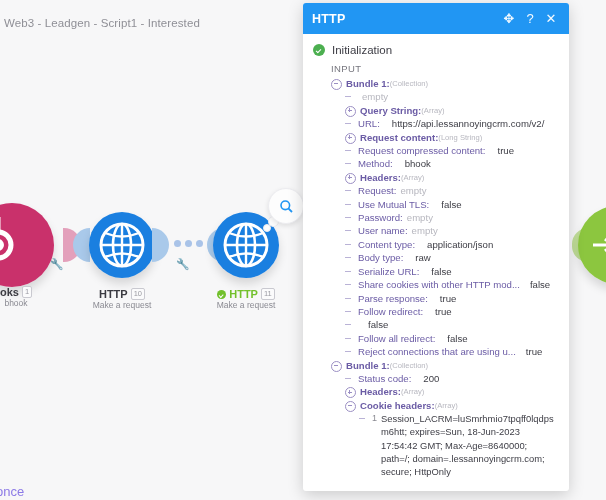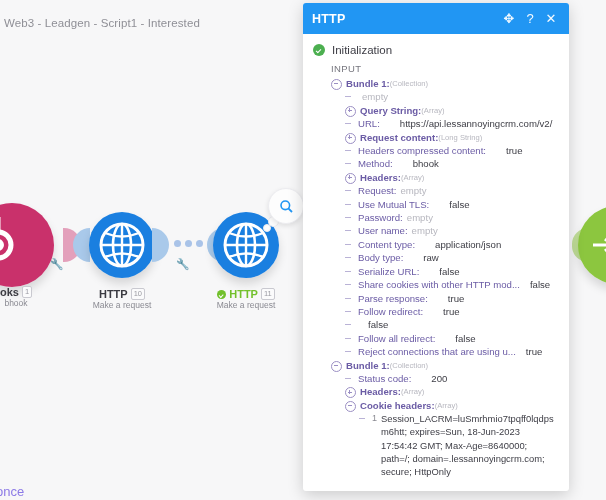--- a/index.html
+++ b/index.html
@@ -140,21 +140,21 @@
   .tcol:after{content:"";position:absolute;left:3.3px;top:1.5px;width:1px;height:4px;background:#9b8fc4;}
 
   .tdash{
     flex:0 0 9px;margin-right:4px;margin-top:2px;height:9px;position:relative;
   }
   .tdash:before{content:"";position:absolute;left:0;top:4px;width:6px;height:1px;background:#b9b2d6;}
 
   .tkey{color:#6b5ca5;font-size:9.6px;font-weight:bold;white-space:nowrap;}
   .tkey-n{color:#6b5ca5;font-size:9.6px;white-space:nowrap;}
   .ttype{color:#b7b7bf;font-size:7.6px;white-space:nowrap;}
-  .tval{color:#3d3d45;font-size:9.6px;margin-left:20px;word-break:break-all;}
+  .tval{color:#3d3d45;font-size:9.6px;margin-left:12px;word-break:break-all;}
   .tval-empty{color:#b7b7bf;font-size:9.6px;margin-left:4px;font-style:normal;}
   .tval-wide{margin-left:10px;}
   .tnum{color:#8a8a92;font-size:9px;margin-right:4px;flex:0 0 auto;}
   .cookieline{color:#3d3d45;font-size:9.4px;line-height:13.2px;word-break:break-word;}
 </style>
 </head>
 <body>
 
 <div id="canvas">
 
@@ -280,21 +280,21 @@
           <span class="tkey-n">URL:</span>
           <span class="tval">https://api.lessannoyingcrm.com/v2/</span>
         </div>
         <div class="trow tind2">
           <div class="tcol"></div>
           <span class="tkey">Request content:</span>
           <span class="ttype">(Long String)</span>
         </div>
         <div class="trow tind2">
           <div class="tdash"></div>
-          <span class="tkey-n">Headers compressed content:</span>
+          <span class="tkey-n">Request compressed content:</span>
           <span class="tval">true</span>
         </div>
         <div class="trow tind2">
           <div class="tdash"></div>
           <span class="tkey-n">Method:</span>
           <span class="tval">bhook</span>
         </div>
         <div class="trow tind2">
           <div class="tcol"></div>
           <span class="tkey">Headers:</span>

